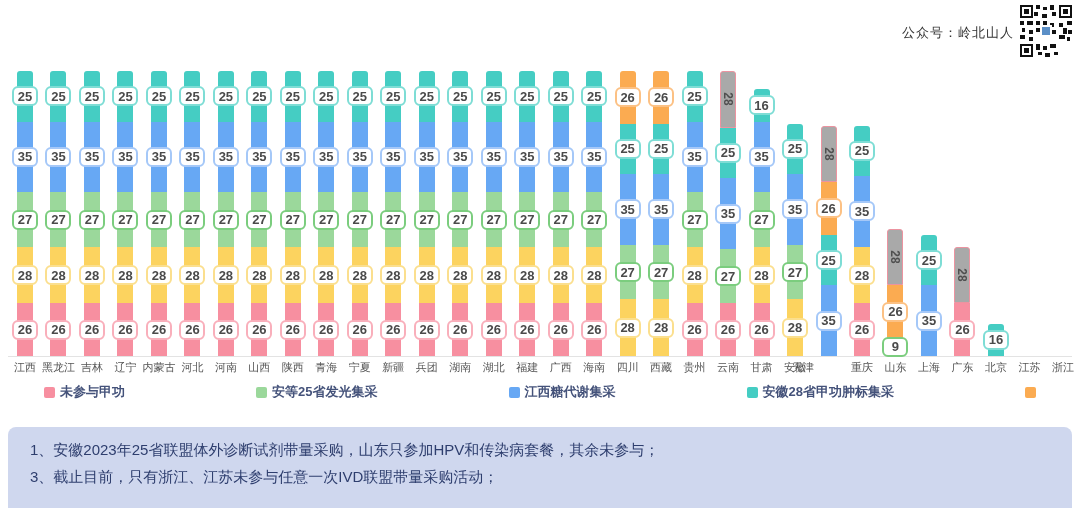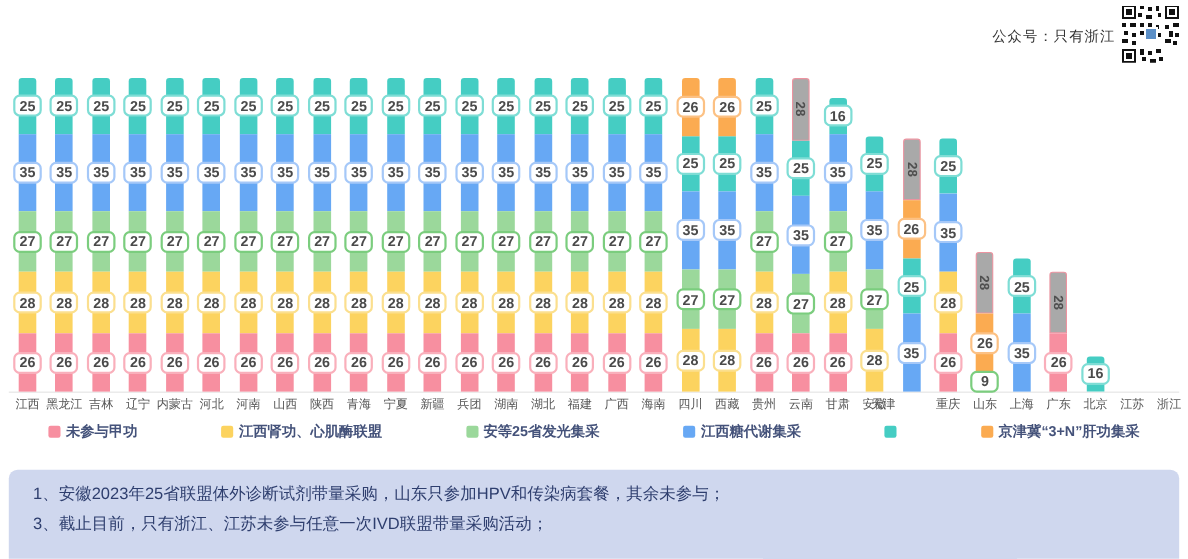--- a/index.html
+++ b/index.html
@@ -79,21 +79,21 @@
     font-size: 15px; color: #2e3e6e; line-height: 27px;
     white-space: nowrap;
   }
 </style>
 </head>
 <body>
 
 <div class="page">
 
 
-  <div class="account">公众号：只有浙江</div>
+  <div class="account">公众号：岭北山人</div>
 
   <svg class="qr" viewBox="0 0 29 29" shape-rendering="crispEdges">
     <rect x="0" y="0" width="29" height="29" fill="#ffffff"></rect>
     <g fill="#111111">
       <rect x="0" y="0" width="7" height="7"></rect>
         <rect x="22" y="0" width="7" height="7"></rect>
         <rect x="0" y="22" width="7" height="7"></rect>
       <rect x="1" y="1" width="5" height="5" fill="#ffffff"></rect>
         <rect x="23" y="1" width="5" height="5" fill="#ffffff"></rect>
         <rect x="1" y="23" width="5" height="5" fill="#ffffff"></rect>
@@ -636,37 +636,33 @@
       <div class="xlab" style="left: 1062.88px;">浙江</div>
     </div>
 
   <div class="legend">
 
   <div class="legend-item">
         <span class="swatch" style="background: rgb(247, 143, 160);"></span>
         <span class="legend-label">未参与甲功</span>
       </div>
       <div class="legend-item">
-        <span class="swatch" style="background: rgb(252, 211, 95);"></span>
-        <span class="legend-label">江西肾功、心肌酶联盟</span>
-      </div>
-      <div class="legend-item">
         <span class="swatch" style="background: rgb(155, 216, 155);"></span>
         <span class="legend-label">安等25省发光集采</span>
       </div>
       <div class="legend-item">
         <span class="swatch" style="background: rgb(103, 168, 244);"></span>
         <span class="legend-label">江西糖代谢集采</span>
       </div>
       <div class="legend-item">
         <span class="swatch" style="background: rgb(69, 205, 195);"></span>
+        <span class="legend-label">安徽28省甲功肿标集采</span>
       </div>
       <div class="legend-item">
         <span class="swatch" style="background: rgb(251, 171, 81);"></span>
-        <span class="legend-label">京津冀“3+N”肝功集采</span>
       </div>
     </div>
 
   <div class="notes">
     <div class="note-line">1、安徽2023年25省联盟体外诊断试剂带量采购，山东只参加HPV和传染病套餐，其余未参与；</div>
     <div class="note-line">3、截止目前，只有浙江、江苏未参与任意一次IVD联盟带量采购活动；</div>
   </div>
 
 </div>
 

